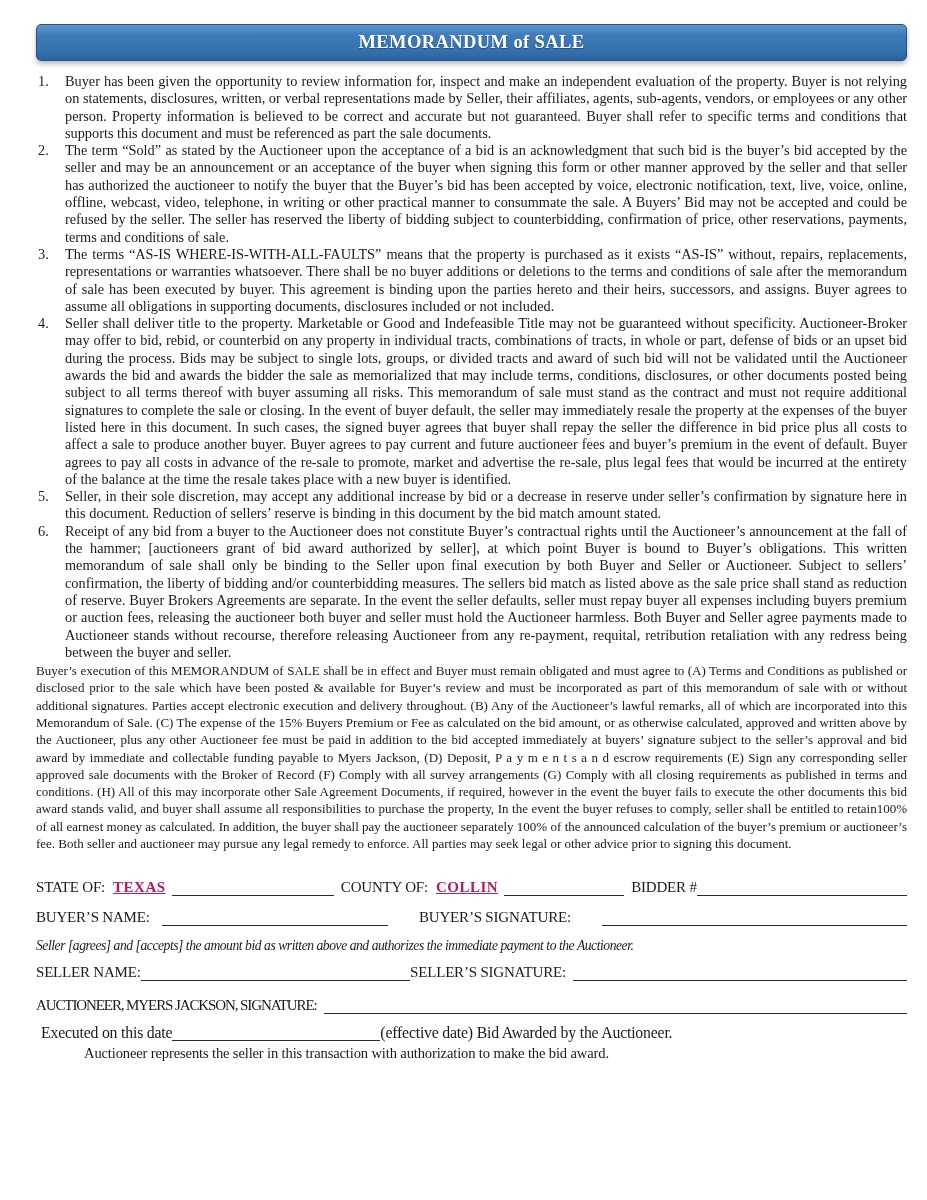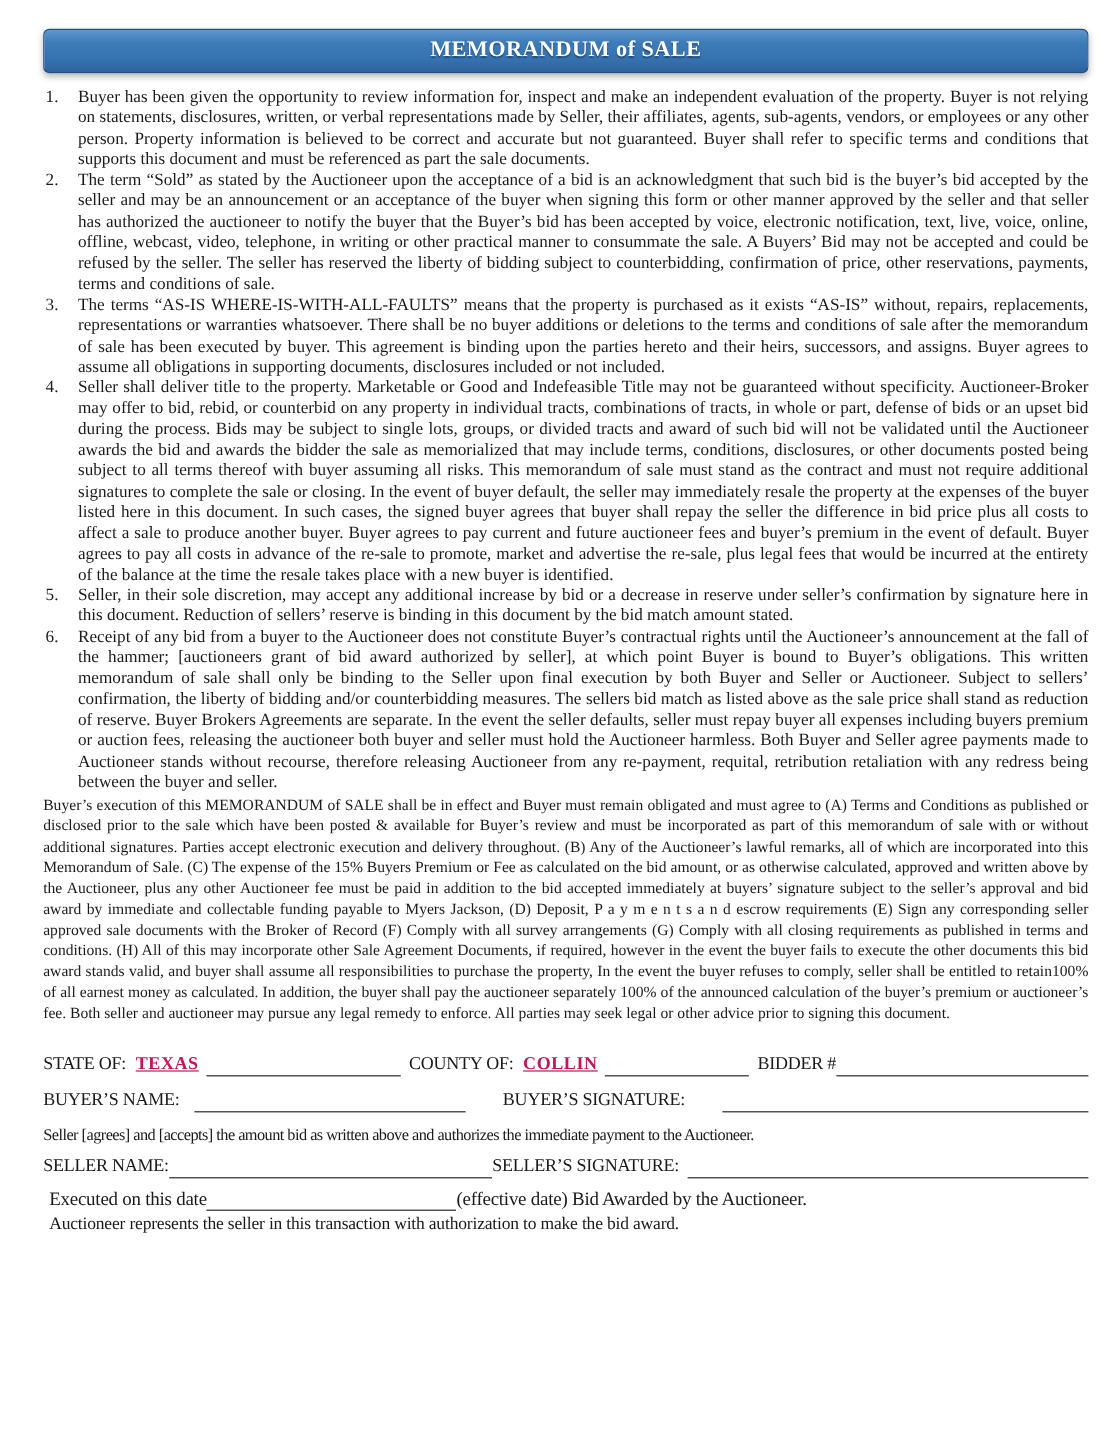--- a/index.html
+++ b/index.html
@@ -48,21 +48,21 @@
   }
   .closing {
     font-size: 13px;
     line-height: 17.3px;
     text-align: justify;
     margin-top: 1px;
   }
   
   .form-row {
     display: flex;
-    align-items: flex-end;
+    align-items: center;
     font-size: 15px;
     line-height: 19px;
     white-space: nowrap;
   }
   .lbl { flex: none; letter-spacing: -0.2px; }
   .fill {
     border-bottom: 1.2px solid #2b2b2b;
     height: 17px;
     flex: 1 1 auto;
   }
@@ -74,30 +74,32 @@
     padding: 0 6px 0 8px;
     letter-spacing: 0.5px;
   }
   .row-state { margin-top: 26px; }
   .row-buyer { margin-top: 11px; gap: 12px; }
   .seller-statement {
     margin-top: 11px;
     font-size: 13.6px;
     letter-spacing: -0.45px;
     white-space: nowrap;
+    font-style: italic;
   }
   .row-seller { margin-top: 9px; }
   .row-auctioneer { margin-top: 14px; }
   .row-auctioneer .lbl { letter-spacing: -1.1px; }
   .row-executed { margin-top: 8px; font-size: 15.8px; padding-left: 5px; }
   .footer-note {
     margin-top: 3px;
     font-size: 14.6px;
     letter-spacing: -0.15px;
     padding-left: 5px;
+    margin-left: 43px;
   }
   .gap-sm { flex: 0 0 7px; }
 </style>
 </head>
 <body>
 
 <div class="page">
 
   <div class="banner">
     <span class="banner-title">MEMORANDUM of SALE</span>
@@ -157,20 +159,25 @@
   <div class="seller-statement">Seller [agrees] and [accepts] the amount bid as written above and authorizes the immediate payment to the Auctioneer.</div>
 
   <div class="form-row row-seller">
     <span class="lbl">SELLER NAME:</span>
     <span class="fill" style="flex-grow:1.25;"></span>
     <span class="lbl">SELLER’S SIGNATURE:</span>
     <span class="gap-sm"></span>
     <span class="fill" style="flex-grow:1.55;"></span>
   </div>
 
+  <div class="form-row row-auctioneer">
+    <span class="lbl">AUCTIONEER, MYERS JACKSON, SIGNATURE:</span>
+    <span class="gap-sm"></span>
+    <span class="fill"></span>
+  </div>
 
   <div class="form-row row-executed">
     <span class="lbl">Executed on this date</span>
     <span class="fill fixed" style="width:208px;"></span>
     <span class="lbl">(effective date) Bid Awarded by the Auctioneer.</span>
   </div>
 
   <div class="footer-note">Auctioneer represents the seller in this transaction  with authorization to make the bid award.</div>
 
 </div>

